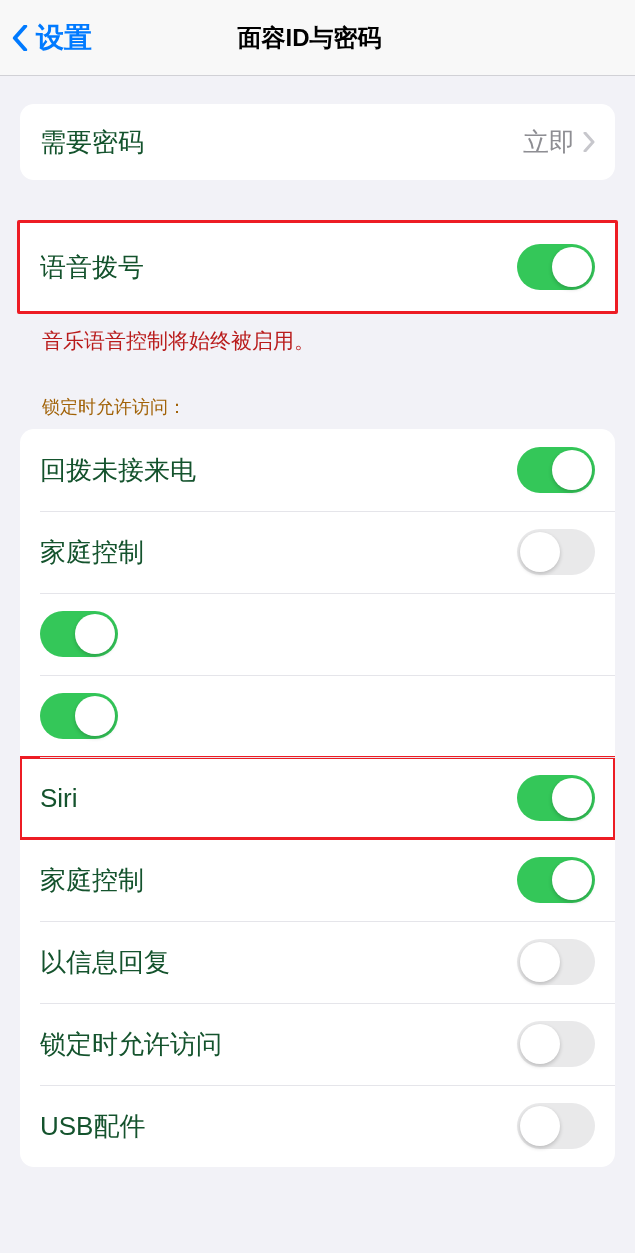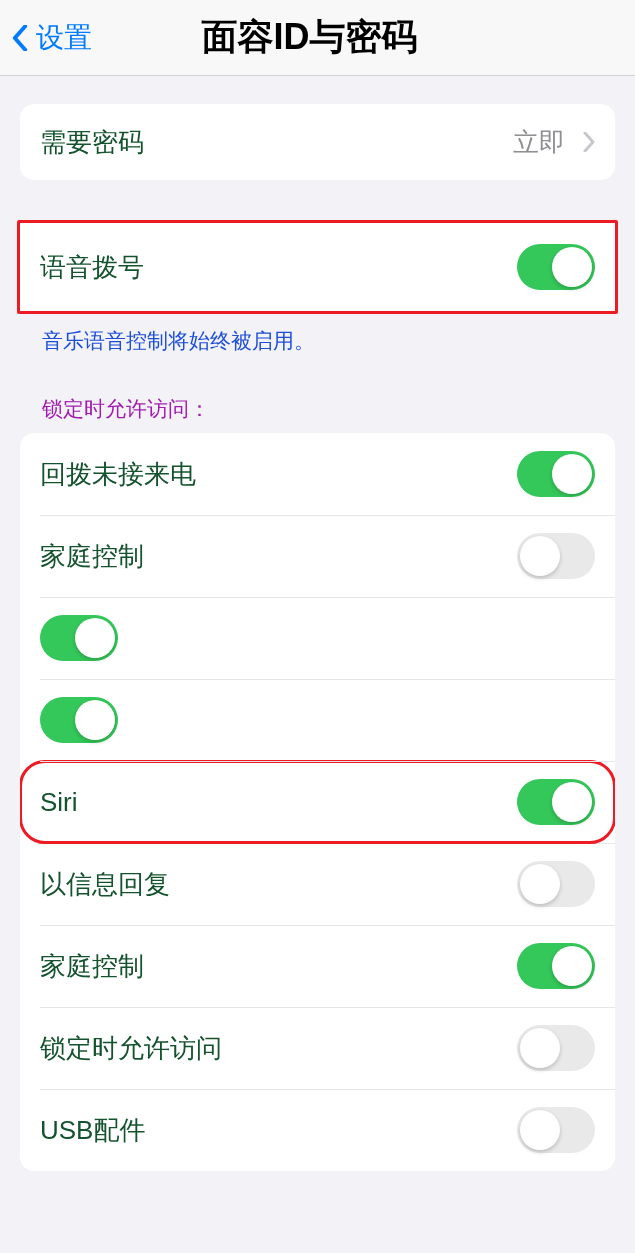--- a/index.html
+++ b/index.html
@@ -25,27 +25,27 @@
       color: #007aff;
       cursor: pointer;
     }
     .nav-back-chevron {
       width: 16px;
       height: 26px;
     }
     .nav-back-label {
       font-size: 28px;
       margin-left: 8px;
-      font-weight: 400;
+      font-weight: 700;
     }
     .nav-title {
       position: absolute;
       left: 0; right: 16px;
       text-align: center;
-      font-size: 36px;
+      font-size: 24px;
       font-weight: 600;
       color: #000;
       pointer-events: none;
     }
     .content {
       padding: 0 20px;
       padding-top: 28px;
     }
     .group {
       background: #fff;
@@ -69,40 +69,40 @@
       height: 1px;
       background: #e5e5ea;
     }
     .row-label {
       font-size: 26px;
       color: #14532d;
     }
     .row-right {
       display: flex;
       align-items: center;
-      gap: 18px;
+      gap: 8px;
     }
     .row-value {
       font-size: 26px;
       color: #8e8e93;
     }
     .chev-right {
       width: 12px;
       height: 20px;
       color: #c7c7cc;
     }
     .footer-text {
       font-size: 21px;
-      color: #1d4ed8;
+      color: #b91c1c;
       padding: 12px 22px 0 22px;
       line-height: 1.4;
     }
     .header-text {
-      font-size: 21px;
-      color: #a21caf;
+      font-size: 18px;
+      color: #a16207;
       padding: 0 22px 10px 22px;
     }
     .gap { height: 40px; }
     .toggle {
       width: 78px;
       height: 46px;
       border-radius: 23px;
       position: relative;
       cursor: pointer;
       flex-shrink: 0;
@@ -190,39 +190,39 @@
     <div class="row">
       <div class="toggle on">
           <div class="toggle-knob"></div>
         </div>
     </div>
     <div class="row">
       <div class="toggle on">
           <div class="toggle-knob"></div>
         </div>
     </div>
-    <div class="row" style="outline:3px solid #ed1c24; outline-offset:-2px; z-index:1;border-radius:25px;">
+    <div class="row" style="outline:3px solid #ed1c24; outline-offset:-2px; z-index:1;">
       <span class="row-label">Siri</span>
       <div class="toggle on">
           <div class="toggle-knob"></div>
         </div>
     </div>
     <div class="row">
+      <span class="row-label">家庭控制</span>
+      <div class="toggle on">
+          <div class="toggle-knob"></div>
+        </div>
+    </div>
+    <div class="row">
       <span class="row-label">以信息回复</span>
       <div class="toggle off">
           <div class="toggle-knob"></div>
         </div>
     </div>
     <div class="row">
-      <span class="row-label">家庭控制</span>
-      <div class="toggle on">
-          <div class="toggle-knob"></div>
-        </div>
-    </div>
-    <div class="row">
       <span class="row-label">锁定时允许访问</span>
       <div class="toggle off">
           <div class="toggle-knob"></div>
         </div>
     </div>
     <div class="row">
       <span class="row-label">USB配件</span>
       <div class="toggle off">
           <div class="toggle-knob"></div>
         </div>

